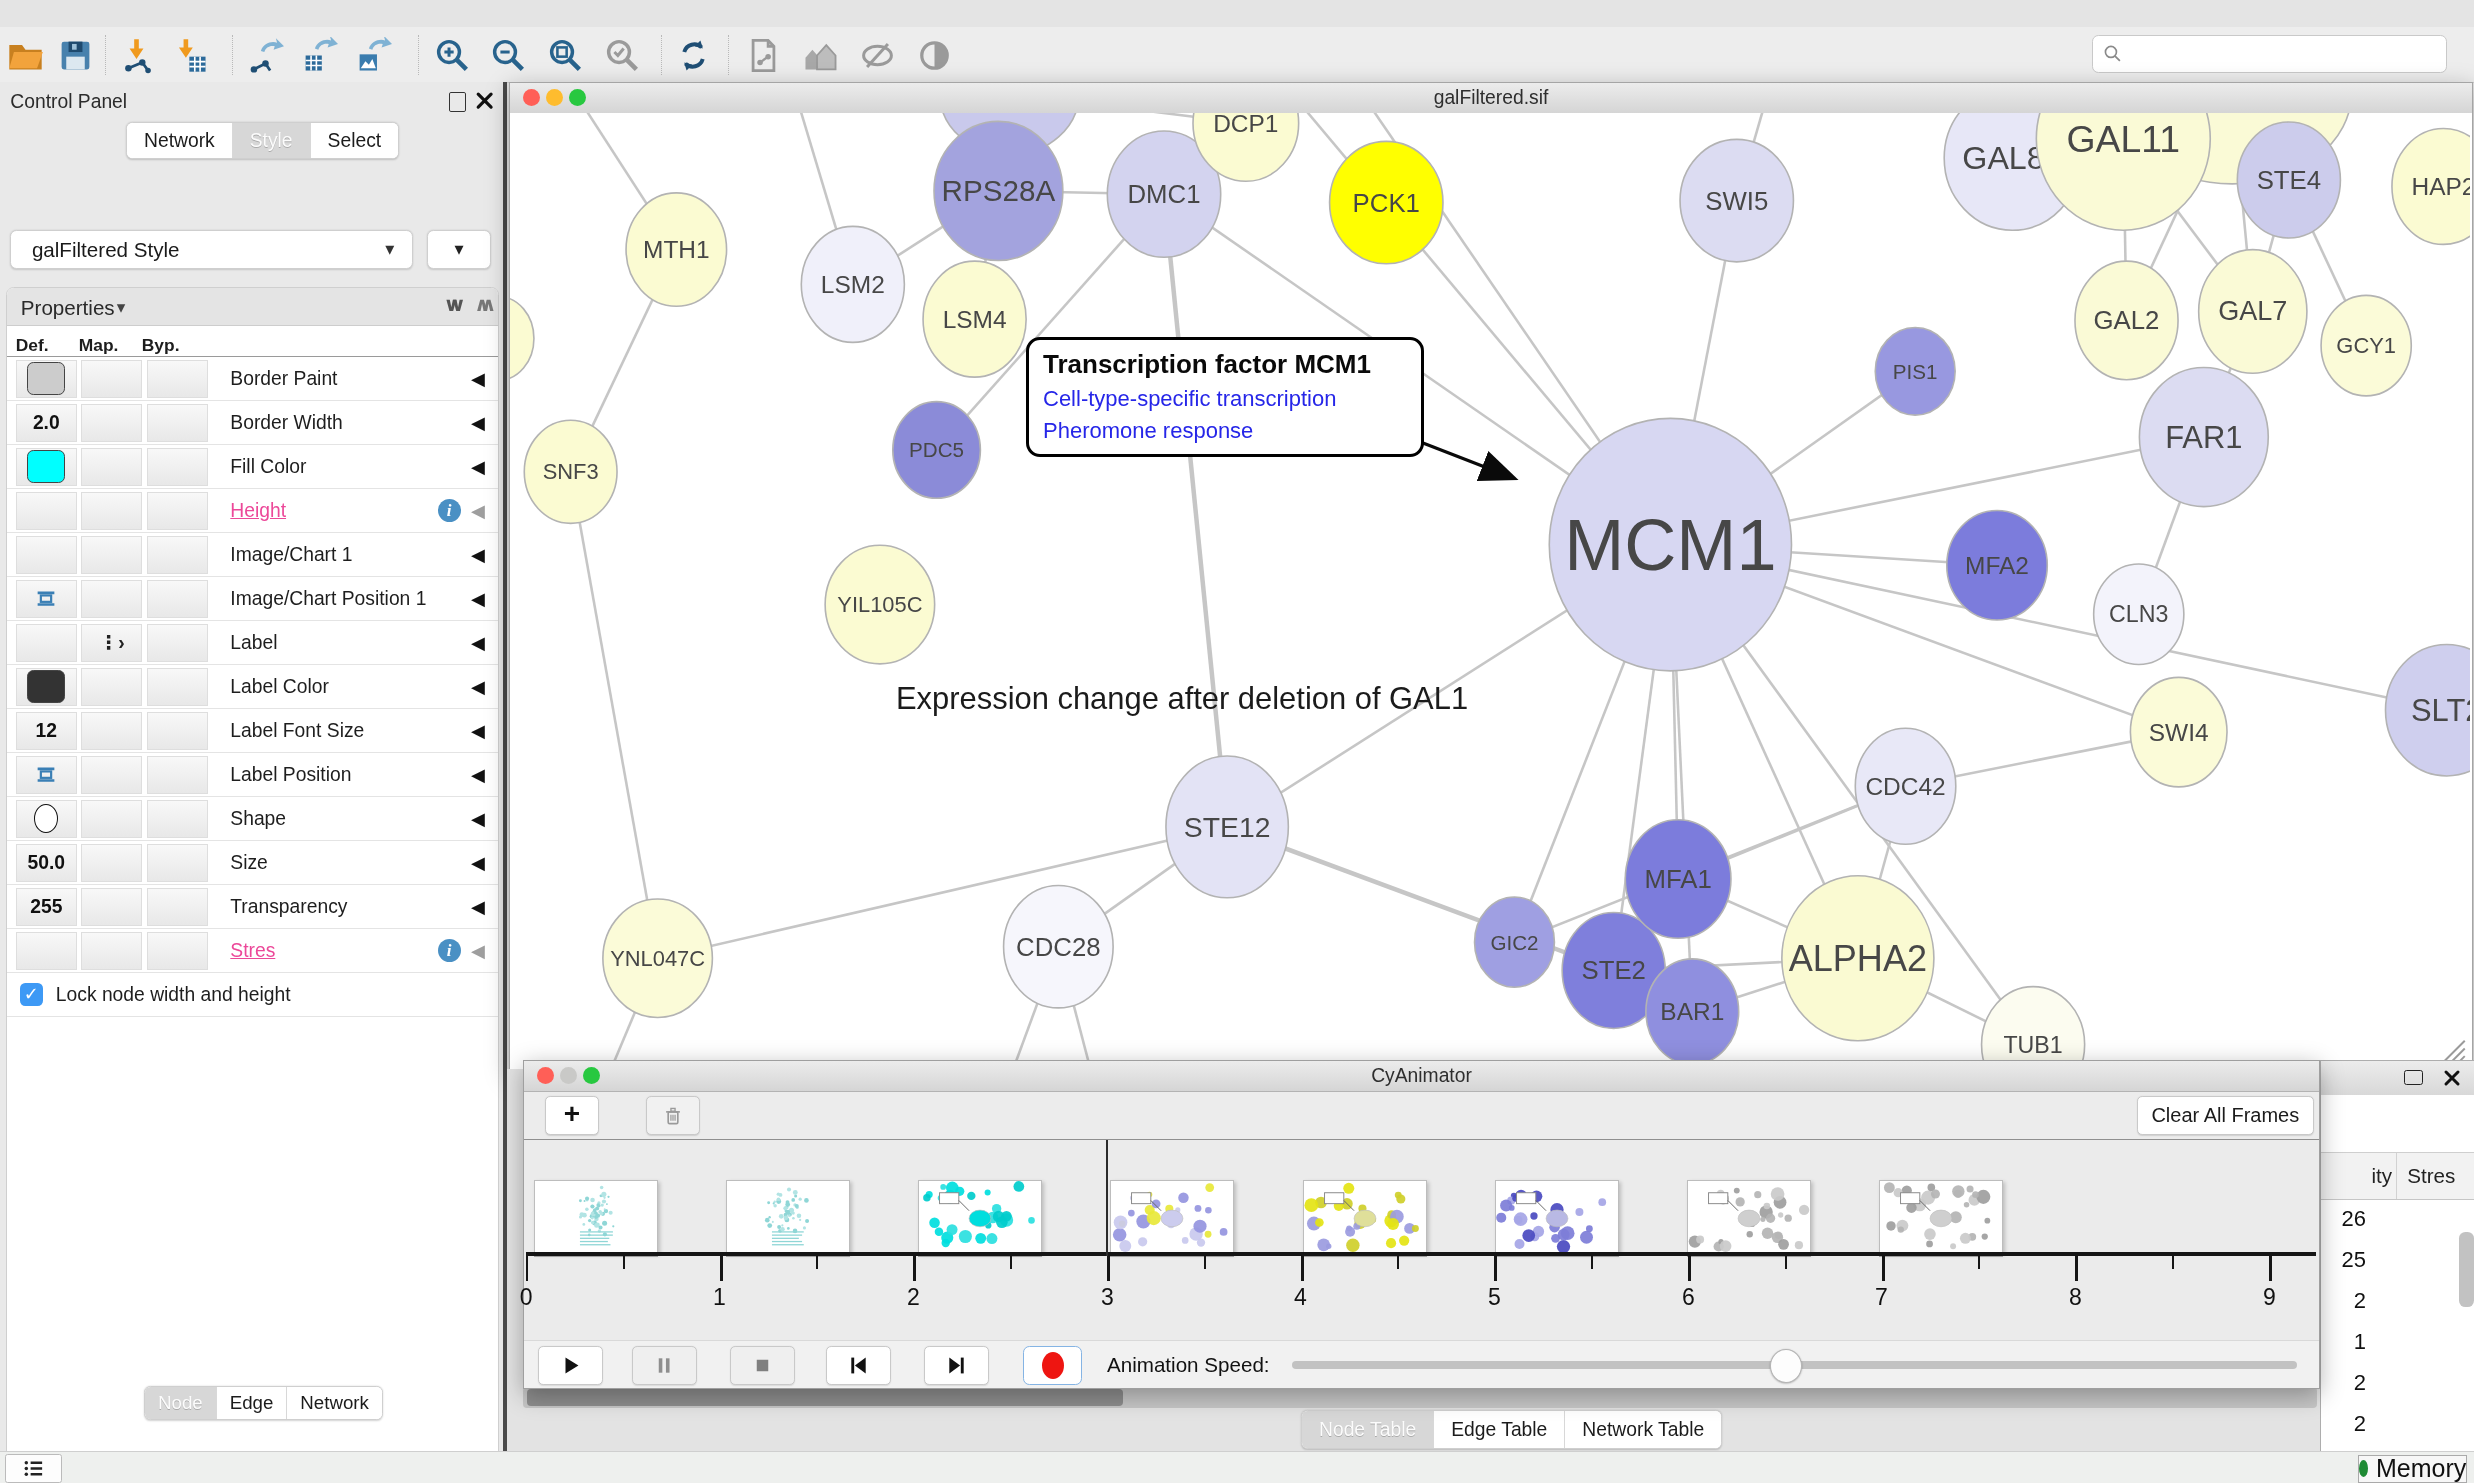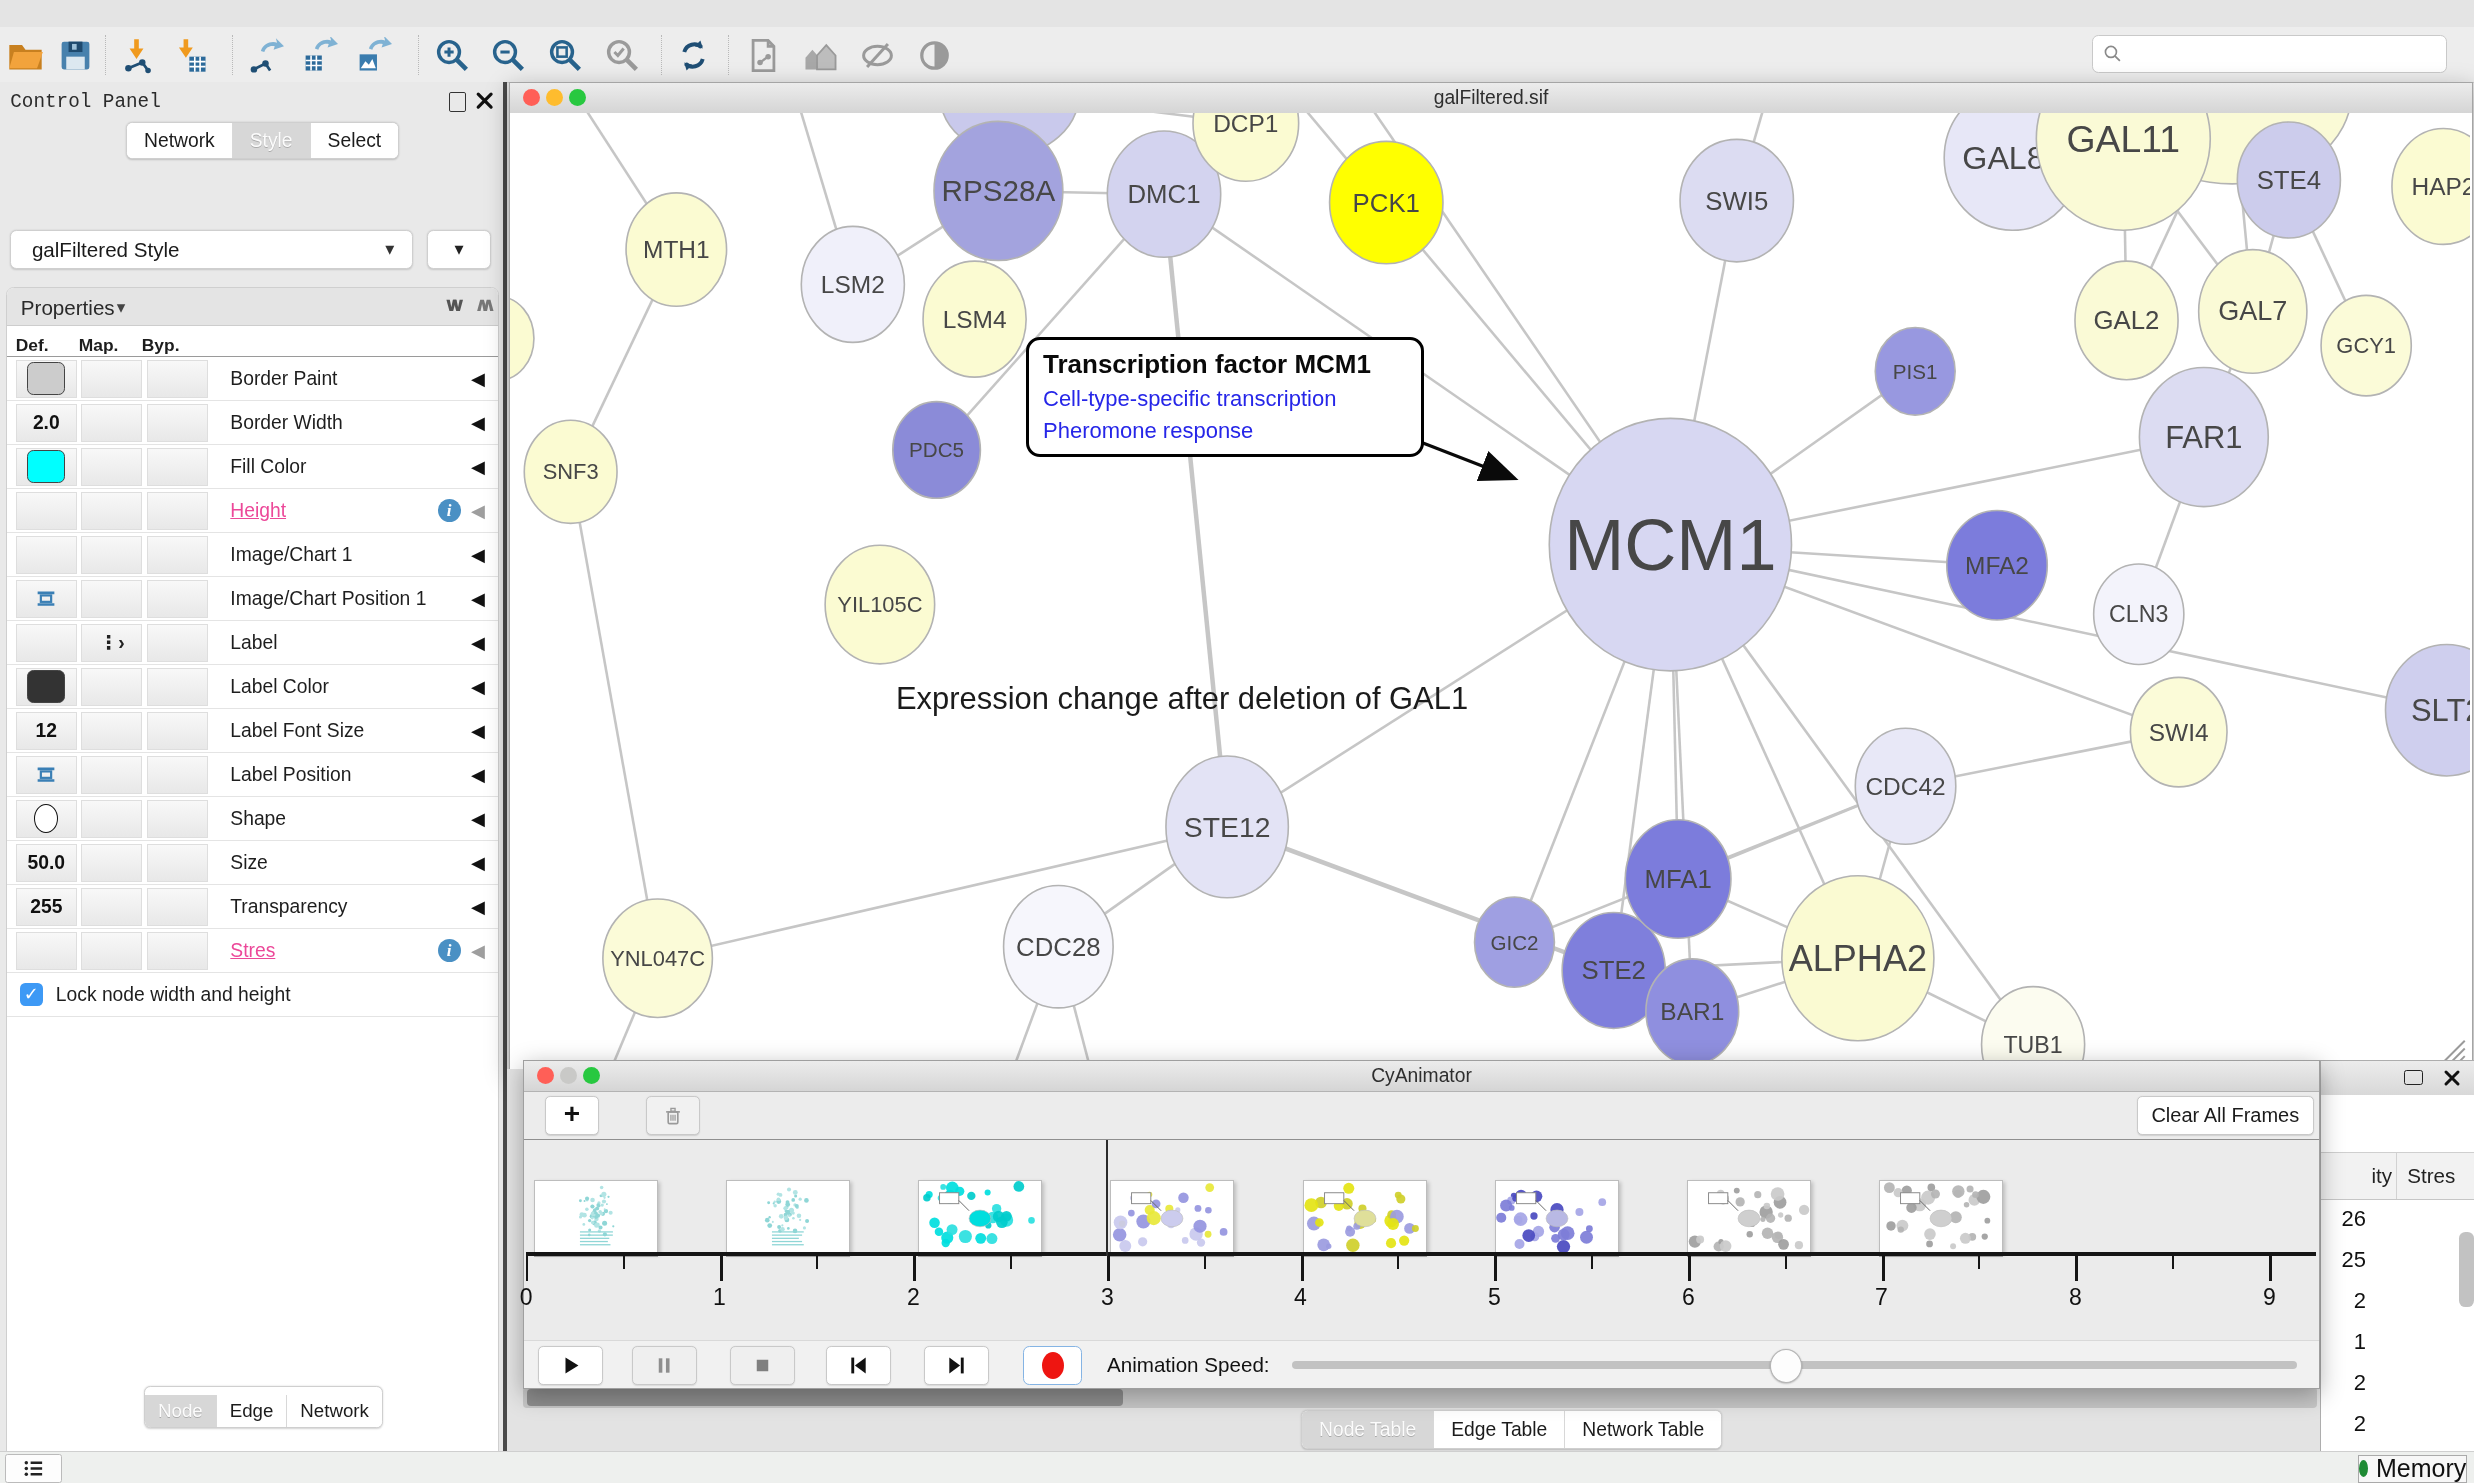--- a/index.html
+++ b/index.html
@@ -13,21 +13,21 @@
   .toolbar{position:absolute;left:0;top:27px;width:100%;height:55px;background:#ededed;border-bottom:1.3px solid #cccccc;}
   .tbtn{position:absolute;top:7px;width:43px;height:43px;display:flex;align-items:center;justify-content:center;}
   .tbtn svg{width:37px;height:37px;}
   .tsep{position:absolute;top:7.7px;width:0;height:40px;border-left:1.3px dotted #b9b9b9;}
   .searchbox{position:absolute;right:28px;top:8.4px;width:353px;height:36px;background:#fff;border:1.3px solid #c9c9c9;border-radius:6.4px;display:flex;align-items:center;}
   .searchbox svg{width:22px;height:22px;margin:0 6.4px 0 9px;}
   .searchbox input{border:none;outline:none;flex:1;font-size:19.3px;font-family:inherit;background:transparent;height:30px;}
   
   .splitter{position:absolute;left:503px;top:82px;width:3.9px;height:1369px;background:#4a4a4a;}
   .control-panel{position:absolute;left:0;top:82px;width:503px;height:1369px;background:#e9e9e9;}
-  .cp-header{position:relative;height:37px;font-family:Liberation Mono, monospace;}
+  .cp-header{position:relative;height:37px;}
   .cp-title{position:absolute;left:10.3px;top:9px;font-size:19.3px;color:#2b2b2b;}
   .cp-float{position:absolute;right:37px;top:10.3px;width:15.5px;height:18px;border:1.9px solid #333;border-radius:1.9px;}
   .cp-close{position:absolute;right:9px;top:9px;width:19.3px;height:19.3px;}
   .seg{display:flex;background:#fff;border:0.6px solid #cfcfcf;border-radius:6.4px;overflow:hidden;box-shadow:0 0.6px 1.9px rgba(0,0,0,.18);}
   .seg-item{font-size:19.3px;color:#1c1c1c;padding:0 17px;line-height:35px;text-align:center;border-right:0.6px solid #d8d8d8;background:#fff;}
   .seg-item:last-child{border-right:none;}
   .seg-item.selected{background:#d7d7d7;color:#fcfcfc;text-shadow:0 0.6px 0.6px #aaa;}
   .cp-tabs{position:absolute;left:126px;top:40px;}
   .style-row{position:absolute;left:0;top:148px;width:503px;}
   .dropdown{position:absolute;left:10.3px;top:0;width:401px;height:37px;background:#fff;border:0.6px solid #cfcfcf;border-radius:6.4px;box-shadow:0 0.6px 1.9px rgba(0,0,0,.15);}
@@ -51,21 +51,21 @@
   .mapglyph{font-size:19.3px;font-weight:bold;color:#222;}
   .plabel{margin-left:18px;font-size:19.3px;color:#1e1e1e;flex:1;}
   .prow.disabled .plabel{color:#ec4899;text-decoration:underline;}
   .prow.disabled .parrow{color:#9e9e9e;}
   .pinfo{width:23px;height:23px;border-radius:50%;background:#4a90c4;color:#fff;font-size:17px;font-weight:bold;text-align:center;line-height:23px;margin-right:10.3px;font-family:"Liberation Serif",serif;font-style:italic;}
   .parrow{font-size:18px;color:#111;margin-right:13px;}
   .lock-row{display:flex;align-items:center;height:43px;border-bottom:1.3px solid #e4e4e4;padding-left:13px;}
   .checkbox{width:23px;height:23px;border-radius:5.2px;background:#3d99f5;color:#fff;font-size:18px;text-align:center;line-height:23px;}
   .lock-label{margin-left:13px;font-size:19.3px;color:#1e1e1e;}
   .cp-bottom-tabs{position:absolute;left:144px;top:1304px;}
-  .cp-bottom-tabs .seg-item{padding:0 13px;line-height:32px;font-size:18.7px;margin-top:8px;}
+  .cp-bottom-tabs .seg-item{padding:0 13px;line-height:32px;font-size:18.7px;}
   
   .net-window{position:absolute;left:509px;top:82px;width:1962px;height:989px;background:#fff;border:0.6px solid #a5a5a5;box-shadow:0 6.4px 22.6px rgba(0,0,0,.28);}
   .win-titlebar{position:relative;height:30px;background:linear-gradient(#ececec,#d5d5d5);border-bottom:0.6px solid #b3b3b3;}
   .win-title{display:block;text-align:center;line-height:30px;font-size:19.3px;color:#2e2e2e;}
   .light{position:absolute;top:6.4px;width:17px;height:17px;border-radius:50%;}
   .light.red{background:#ff5f57;} .light.yellow{background:#febc2e;} .light.green{background:#28c840;} .light.gray{background:#c9c9c7;}
   .net-content{position:absolute;left:0;top:30px;right:0;bottom:0;overflow:hidden;background:#fff;}
   .annotation-box{position:absolute;left:516px;top:224px;width:364px;background:#fff;border:3.9px solid #000;border-radius:14px;padding:9px 14px 10.3px 14px;z-index:5;}
   .ann-title{font-size:26px;font-weight:bold;color:#0a0a0a;margin-bottom:5.2px;}
   .ann-link{font-size:22px;color:#2626e8;margin-top:6px;}

